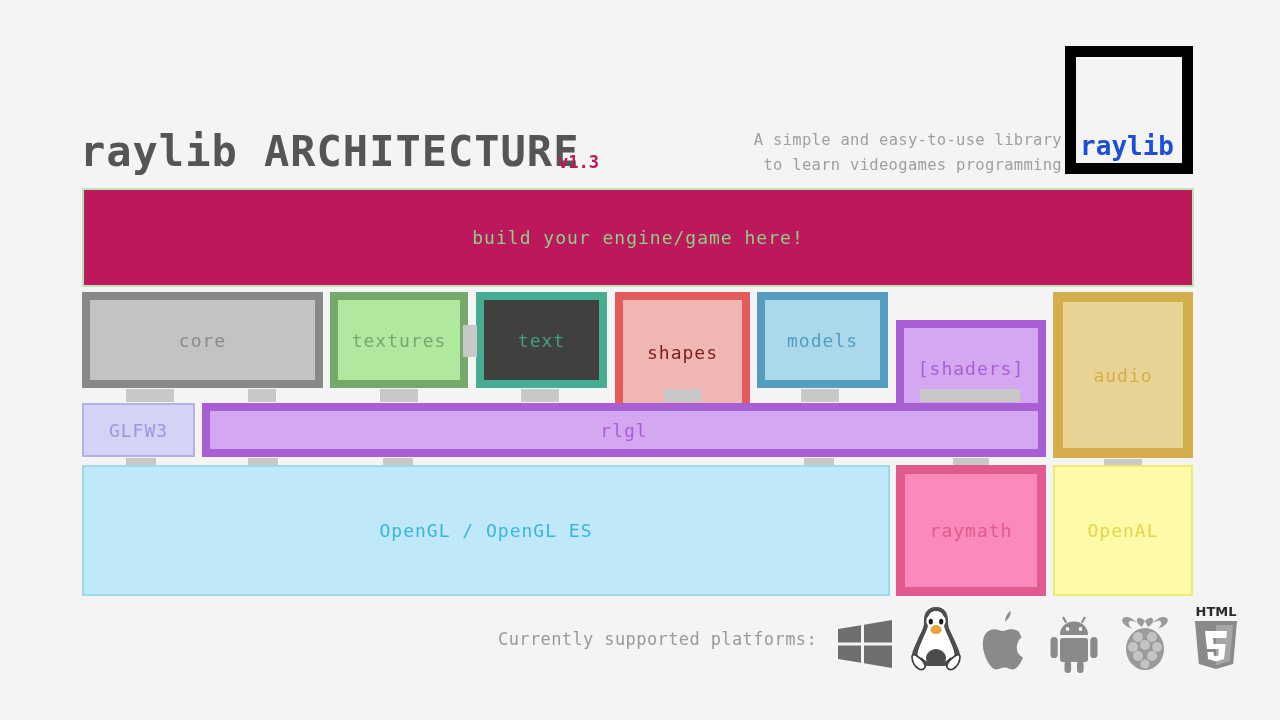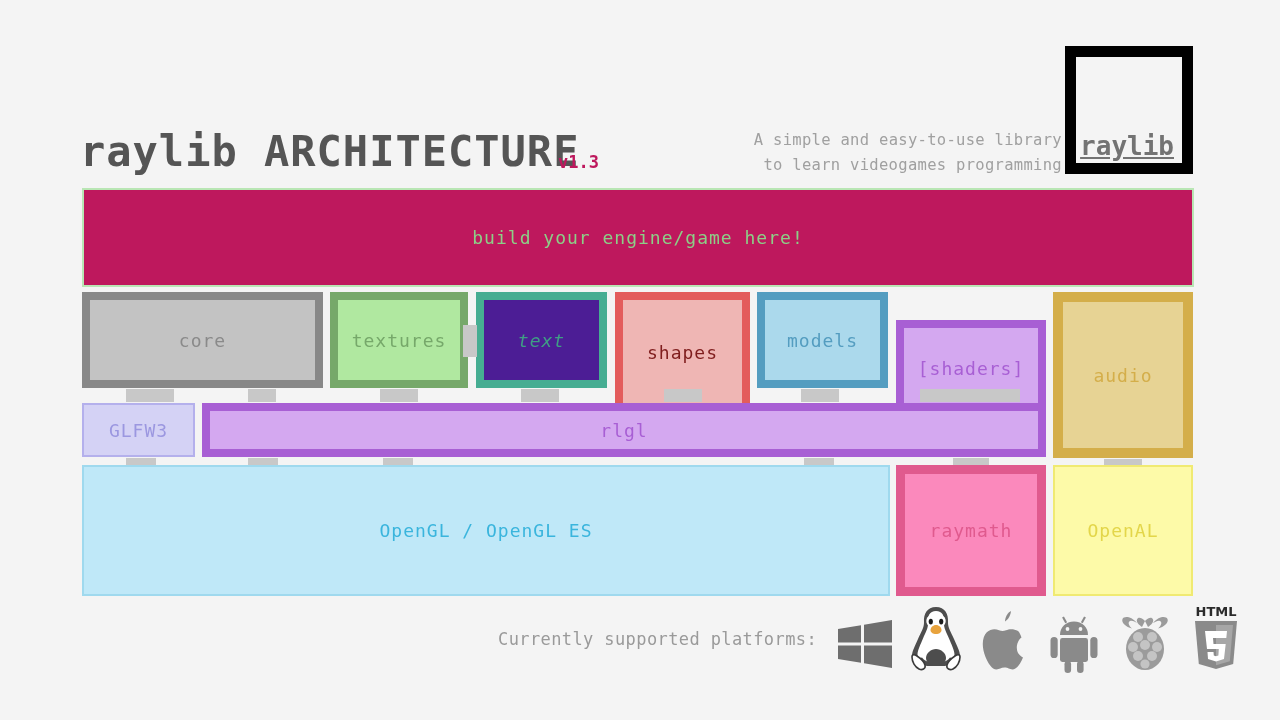--- a/index.html
+++ b/index.html
@@ -50,24 +50,23 @@
     left: 1065px; top: 46px;
     width: 128px; height: 128px;
     border: 11px solid #000000;
     background: #f4f4f4;
   }
   #logo-text {
     position: absolute;
     right: 8px; bottom: 2px;
     font-size: 26px;
     font-weight: bold;
-    color: #737373;
+    color: #1d4ed8;
     letter-spacing: 0px;
     line-height: 30px;
-    text-decoration: underline;
   }
 
   
   .block {
     display: flex;
     align-items: center;
     justify-content: center;
     font-size: 18px;
     letter-spacing: 1px;
     text-align: center;
@@ -75,21 +74,21 @@
   .tab { background: #c8c8c8; }
 
   
   #banner     { left:82px;  top:188px; width:1112px; height:99px;
                 background:#be185d; border:2px solid #b9e6b4; color:#8dcf87; }
   #core       { left:82px;  top:292px; width:241px; height:96px;
                 background:#c3c3c3; border:8px solid #888888; color:#8a8a8a; }
   #textures   { left:330px; top:292px; width:138px; height:96px;
                 background:#b0e8a0; border:8px solid #76a86a; color:#76a86a; }
   #text       { left:476px; top:292px; width:131px; height:96px;
-                background:#4c1d95; border:8px solid #46ad92; color:#3f9e85;font-style:italic; }
+                background:#404040; border:8px solid #46ad92; color:#3f9e85; }
   #shapes     { left:615px; top:292px; width:135px; height:120px;
                 background:#efb6b4; border:8px solid #e35c5c; color:#7f1d1d; }
   #models     { left:757px; top:292px; width:131px; height:96px;
                 background:#abd9ec; border:8px solid #549dc0; color:#549dc0; }
   #shaders    { left:896px; top:292px; width:150px; height:96px;
                 background:#d4a8f0; border:8px solid #a85fd4; color:#a85fd4;margin-top:28px; }
   #audio      { left:1053px;top:292px; width:140px; height:166px;
                 background:#e7d394; border:10px solid #d4ae4a; color:#d4ae4a; }
   #glfw3      { left:82px;  top:403px; width:113px; height:54px;
                 background:#d4d2f5; border:2px solid #b4b0ec; color:#9b97e0; }

